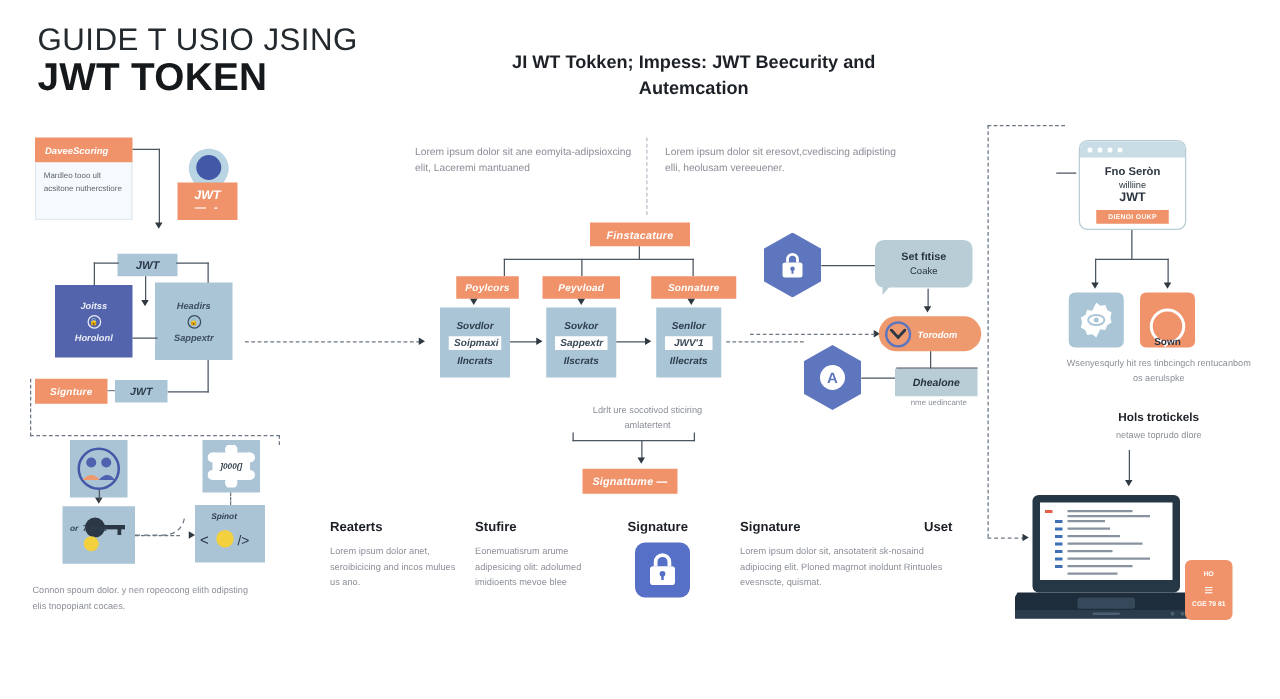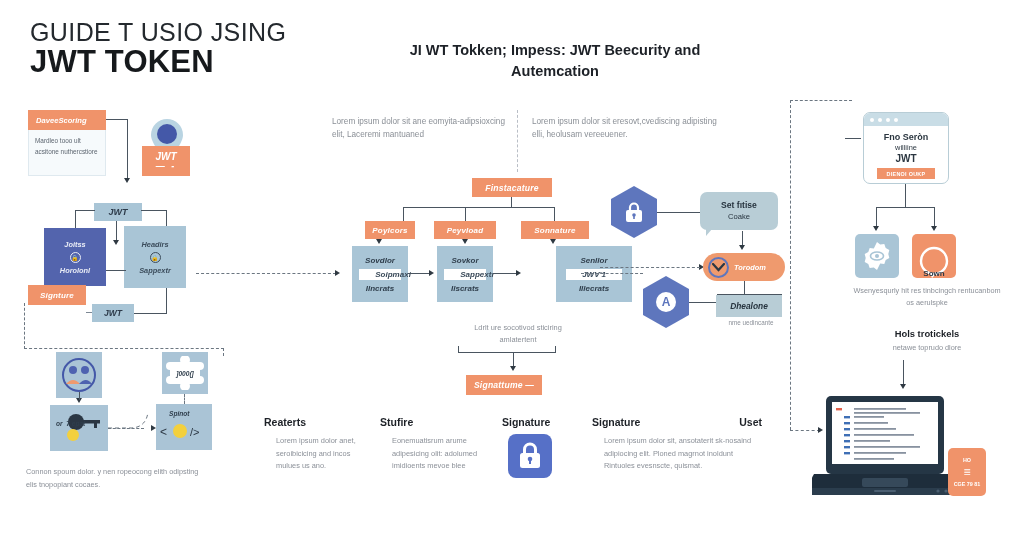--- a/index.html
+++ b/index.html
@@ -53,21 +53,21 @@
     display: flex; align-items: center; justify-content: center;
   }
   .step-card {
     background: #a9c5d6; color: #2f3e4c;
     display: flex; flex-direction: column; align-items: center;
     justify-content: center; gap: 4px; font-size: 8px;
     font-style: italic; font-weight: 600;
   }
   .step-card .mid {
     background: #ffffff; color: #3a4a59;
-    width: 74%; text-align: center; padding: 1px 16px;
+    width: 74%; text-align: center; padding: 1px 4px;
   }
 
   
   #desc-card-head {
     left: 28px; top: 110px; width: 78px; height: 20px;
     background: #f0936a; color: #fff; font-size: 7.6px; font-weight: 700;
     display: flex; align-items: center; padding-left: 8px; font-style: italic;
   }
   #desc-card-body {
     left: 28px; top: 130px; width: 78px; height: 46px;
@@ -98,21 +98,21 @@
     left: 124px; top: 226px; width: 62px; height: 62px;
     background: #a9c5d6; color: #3c4d5c;
     display:flex; flex-direction: column; align-items:center; justify-content:center;
     gap: 3px; font-size: 7.4px; font-style: italic; font-weight: 600;
   }
   .ring {
     width: 11px; height: 11px; border-radius: 50%;
     border: 1.3px solid currentColor; display:flex; align-items:center;
     justify-content:center; font-size: 6px; font-style: normal;
   }
-  #sig-chip { left: 28px; top: 285px; width: 58px; height: 20px; font-size: 8px; text-align: center; }
+  #sig-chip { left: 28px; top: 303px; width: 58px; height: 20px; font-size: 8px; text-align: center; }
   #sig-jwt-chip { left: 92px; top: 304px; width: 42px; height: 18px; font-size: 8.5px; }
   #sig-dash { left: 86px; top: 312px; width: 7px; border-top: 1px solid #7d8894; }
 
   
   .tile { background: #aac4d6; display:flex; align-items:center; justify-content:center; }
   #tile-users  { left: 56px; top: 352px; width: 46px; height: 46px; }
   #tile-key    { left: 50px; top: 405px; width: 58px; height: 46px; }
   #tile-doc    { left: 162px; top: 352px; width: 46px; height: 42px; }
   #tile-code   { left: 156px; top: 404px; width: 56px; height: 46px; }
   .tile-label { font-size: 6.6px; color: #2f3e4c; font-style: italic; font-weight: 700; }
@@ -121,21 +121,21 @@
     font-size: 7.3px; color: #8b9098; line-height: 1.75;
   }
 
   
   #feature-chip { left: 472px; top: 178px; width: 80px; height: 19px; font-size: 8.6px; }
   #chip-a { left: 365px; top: 221px; width: 50px; height: 18px; font-size: 8px; }
   #chip-b { left: 434px; top: 221px; width: 62px; height: 18px; font-size: 8px; }
   #chip-c { left: 521px; top: 221px; width: 68px; height: 18px; font-size: 8px; font-style: italic; }
   #card-a { left: 352px; top: 246px; width: 56px; height: 56px; }
   #card-b { left: 437px; top: 246px; width: 56px; height: 56px; }
-  #card-c { left: 525px; top: 246px; width: 76px; height: 56px; margin-left: 31px; }
+  #card-c { left: 525px; top: 246px; width: 52px; height: 56px; }
   #mid-note {
     left: 458px; top: 322px; width: 120px; text-align:center;
     font-size: 7.4px; color: #8b9098; line-height: 1.62;
   }
   #sig-bottom-chip { left: 466px; top: 375px; width: 76px; height: 20px; font-size: 8.6px; }
 
   
   .hex {
     width: 46px; height: 52px; background: #5e76bd;
     clip-path: polygon(50% 0%, 100% 25%, 100% 75%, 50% 100%, 0% 75%, 0% 25%);
@@ -212,21 +212,21 @@
     left: 852px; top: 285px; width: 150px; text-align:center;
     font-size: 7.3px; color: #8b9098; line-height: 1.7;
   }
   #right-head-2 { left: 852px; top: 328px; width: 150px; text-align:center;
                   font-size: 9.4px; font-weight: 700; color: #1d2127; }
   #right-text-2 { left: 852px; top: 343px; width: 150px; text-align:center;
                   font-size: 7.3px; color: #8b9098; }
 
   
   .bh { font-size: 10.5px; font-weight: 700; color: #1d2127; }
-  .bt { font-size: 7.4px; color: #8b9098; line-height: 1.72; margin-top: 7px; margin-left: 12px; }
+  .bt { font-size: 7.4px; color: #8b9098; line-height: 1.72; margin-top: 7px; }
   #b1 { left: 264px; top: 416px; width: 105px; }
   #b2 { left: 380px; top: 416px; width: 110px; }
   #b3 { left: 502px; top: 416px; width: 66px; }
   #b4 { left: 592px; top: 416px; width: 170px; }
   #b3-icon {
     left: 508px; top: 434px; width: 44px; height: 44px;
     background: #5670c7; border-radius: 8px;
     display:flex; align-items:center; justify-content:center;
   }
 

